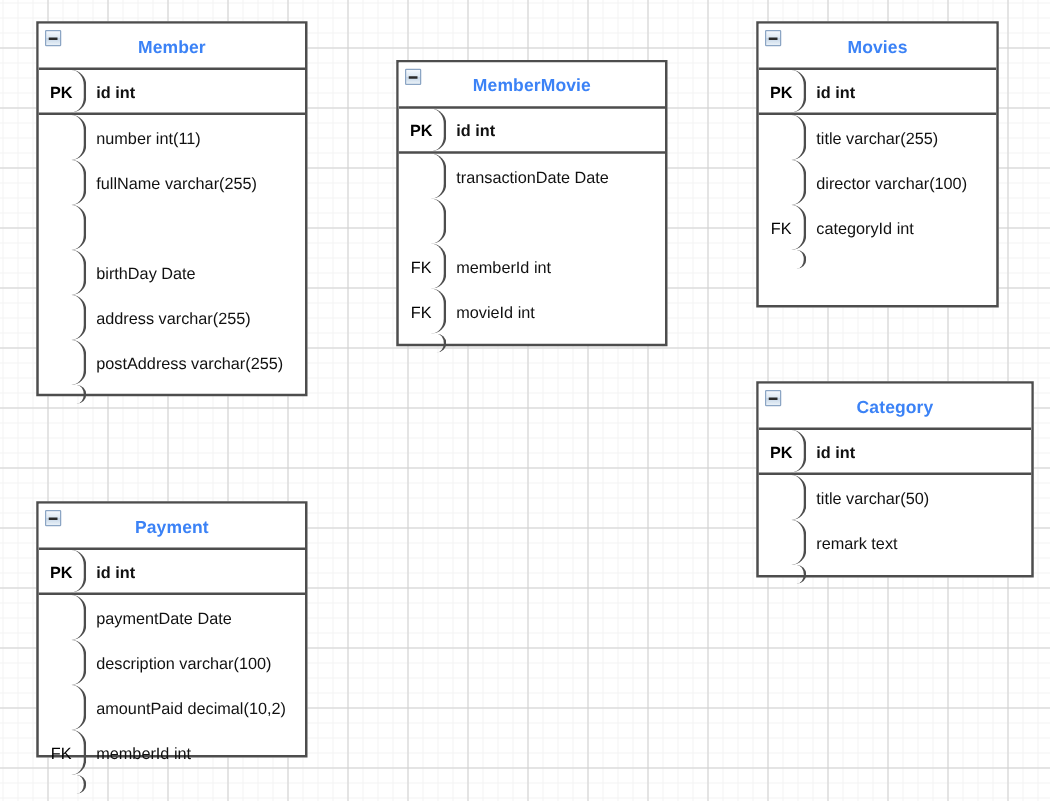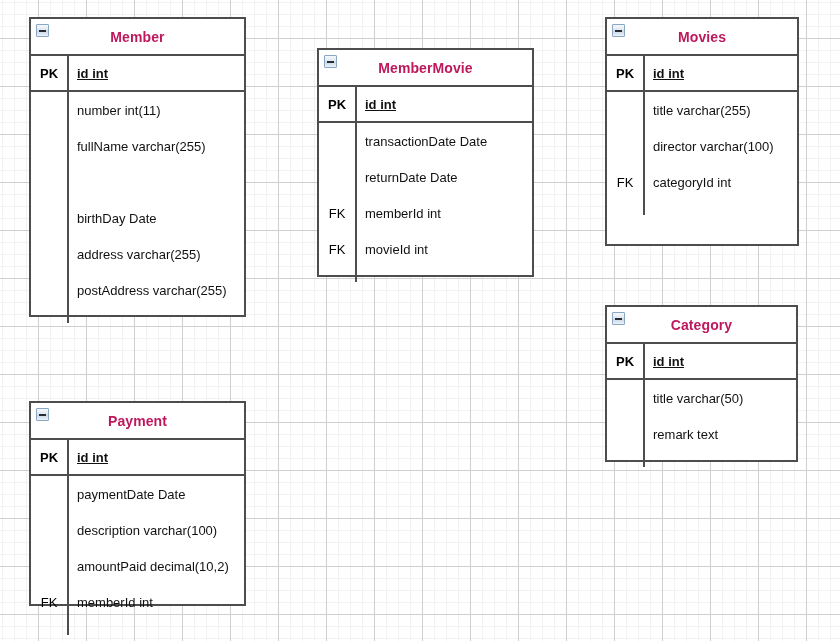--- a/index.html
+++ b/index.html
@@ -49,21 +49,21 @@
     box-sizing: border-box;
     border-bottom: 2px solid #4d4d4d;
     display: flex;
     align-items: center;
     justify-content: center;
     background: #ffffff;
   }
   .entity-title .title-text {
     font-size: 14px;
     font-weight: bold;
-    color: #be185d;
+    color: #3b82f6;
     letter-spacing: 0.1px;
     line-height: 1;
   }
 
   
   .collapse-box {
     position: absolute;
     left: 5px;
     top: 5px;
     width: 13px;
@@ -96,38 +96,38 @@
     width: 38px;
     flex: 0 0 38px;
     box-sizing: border-box;
     border-right: 2px solid #4d4d4d;
     display: flex;
     align-items: center;
     justify-content: center;
     font-size: 13px;
     font-weight: bold;
     color: #000000;
+    border-radius: 12px;
   }
   .key-cell.plain {
     font-weight: normal;
   }
   .attr-cell {
     flex: 1 1 auto;
     box-sizing: border-box;
     display: flex;
     align-items: center;
     padding-left: 8px;
     font-size: 13px;
     color: #111111;
     white-space: nowrap;
     overflow: hidden;
   }
   .attr-cell .pk-text {
     font-weight: bold;
-    text-decoration: underline;
   }
   .spacer-row {
     height: 15px;
     display: flex;
     box-sizing: border-box;
   }
   .spacer-row .key-cell { border-right: 2px solid #4d4d4d; }
 </style>
 </head>
 <body>
@@ -188,21 +188,20 @@
         <div class="attr-cell">
           <span class="pk-text">id int</span>
         </div>
       </div>
       <div class="row">
         <div class="key-cell plain"></div>
         <div class="attr-cell">transactionDate Date</div>
       </div>
       <div class="row">
         <div class="key-cell plain"></div>
-        <div class="attr-cell">returnDate Date</div>
       </div>
       <div class="row">
         <div class="key-cell plain">FK</div>
         <div class="attr-cell">memberId int</div>
       </div>
       <div class="row">
         <div class="key-cell plain">FK</div>
         <div class="attr-cell">movieId int</div>
       </div>
       <div class="spacer-row">
@@ -233,21 +232,21 @@
       </div>
       <div class="row">
         <div class="key-cell plain">FK</div>
         <div class="attr-cell">categoryId int</div>
       </div>
       <div class="spacer-row">
         <div class="key-cell"></div>
         <div class="attr-cell"></div>
       </div>
     </div>
-    <div class="entity" style="left: 605px; top: 305px; width: 193px; height: 157px;">
+    <div class="entity" style="left: 605px; top: 305px; width: 222px; height: 157px;">
       <div class="entity-title">
         <div class="collapse-box">
           <span class="minus"></span>
         </div>
         <span class="title-text">Category</span>
       </div>
       <div class="row pk-row">
         <div class="key-cell">PK</div>
         <div class="attr-cell">
           <span class="pk-text">id int</span>

